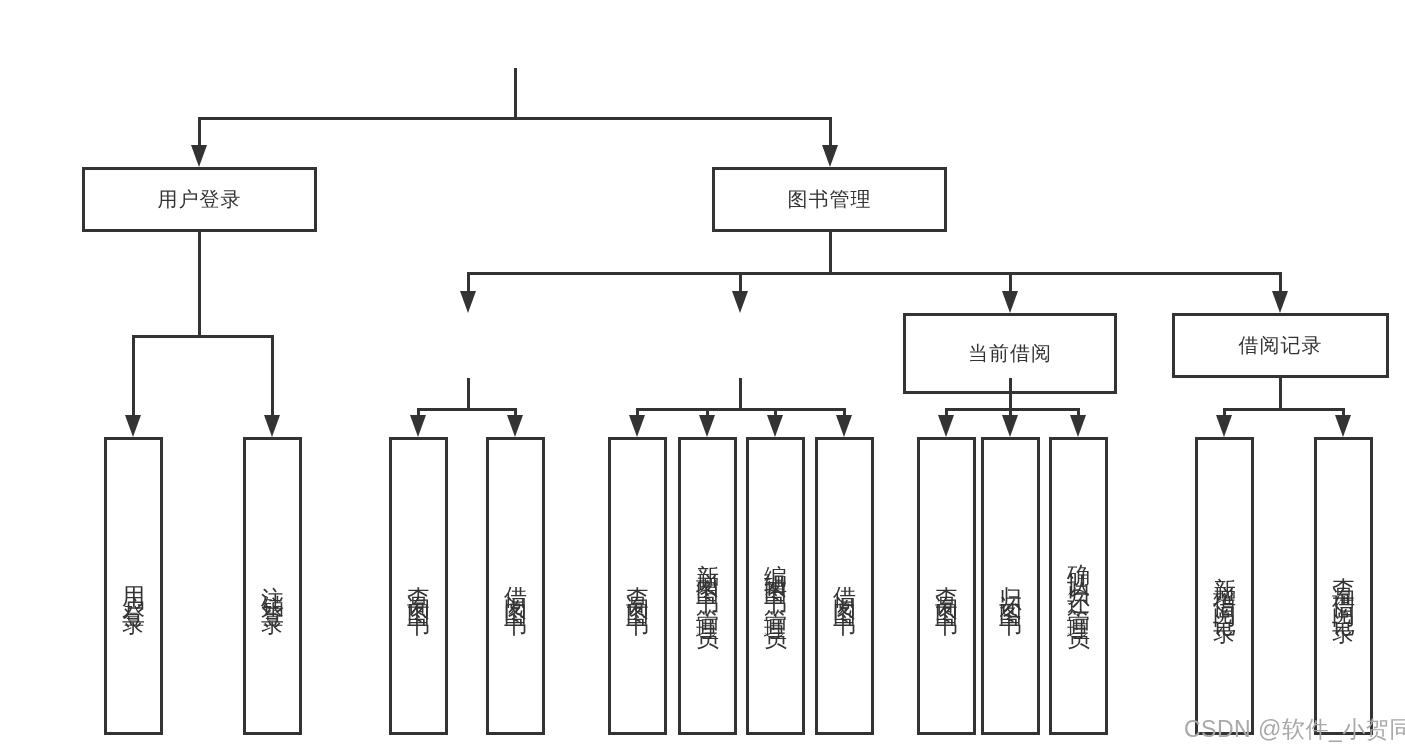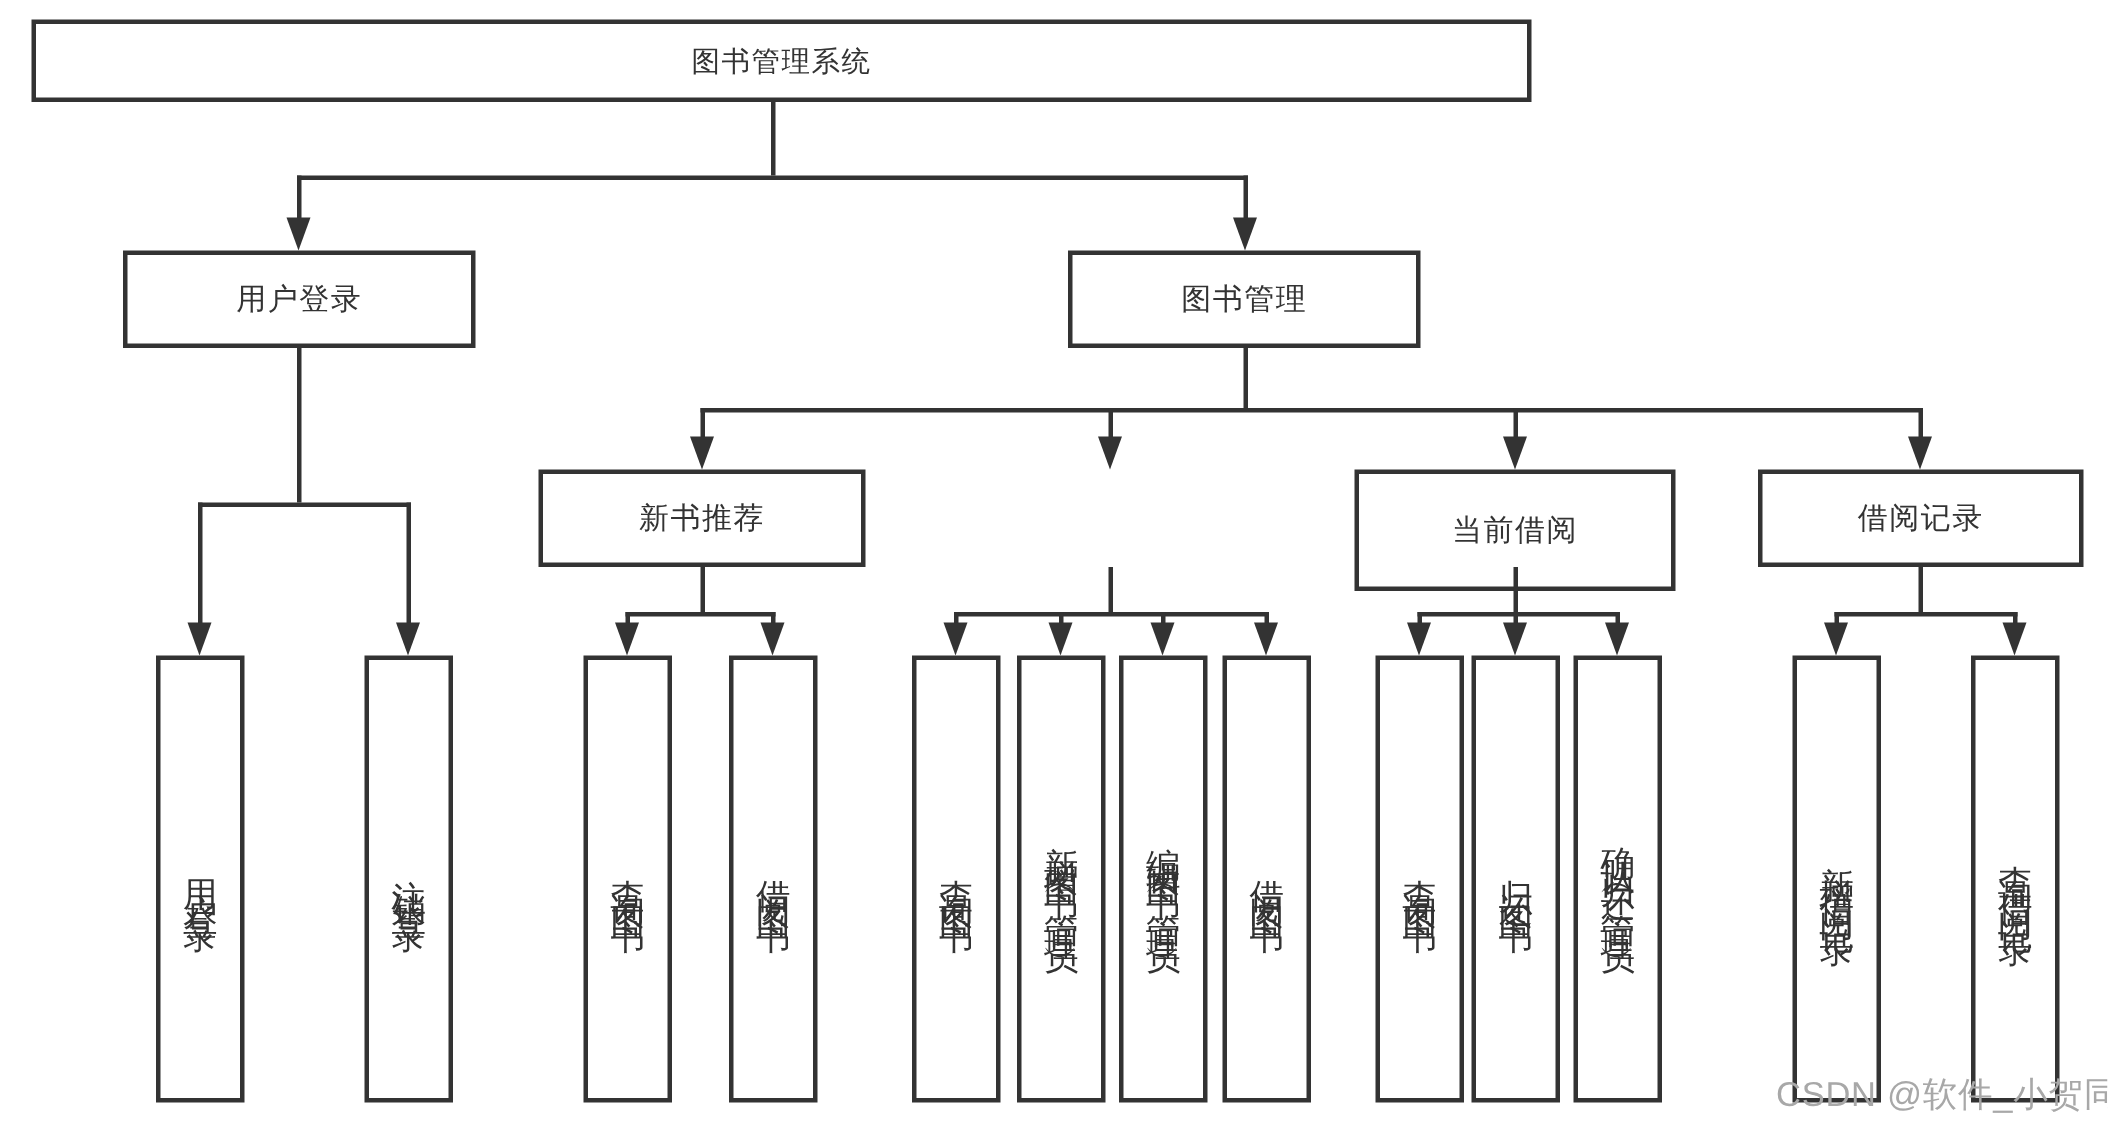--- a/index.html
+++ b/index.html
@@ -32,35 +32,29 @@
   .watermark{
     position:absolute;left:1184px;top:714px;z-index:5;
     font-size:23px;color:#a8a8a8;letter-spacing:0.5px;white-space:nowrap;
   }
 </style>
 </head>
 <body>
 
 <div id="canvas">
 
-  <div class="box root" style="left:21px;top:13px;width:1000px;height:55px">
-    <span>图书管理系统</span>
-  </div>
 
   <div class="box" style="left:82px;top:167px;width:235px;height:65px">
     <span>用户登录</span>
   </div>
 
   <div class="box" style="left:712px;top:167px;width:235px;height:65px">
     <span>图书管理</span>
   </div>
 
-  <div class="box" style="left:359px;top:313px;width:218px;height:65px">
-    <span>新书推荐</span>
-  </div>
 
 
   <div class="box" style="left:903px;top:313px;width:214px;height:81px">
     <span>当前借阅</span>
   </div>
 
   <div class="box" style="left:1172px;top:313px;width:217px;height:65px">
     <span>借阅记录</span>
   </div>
 

